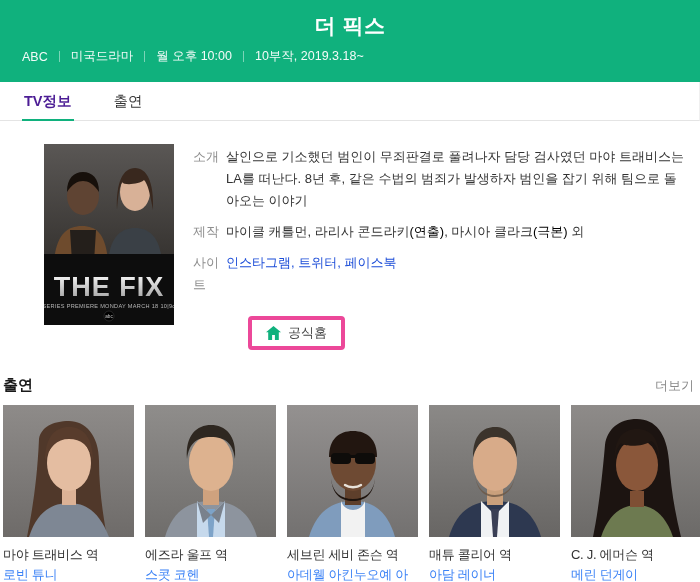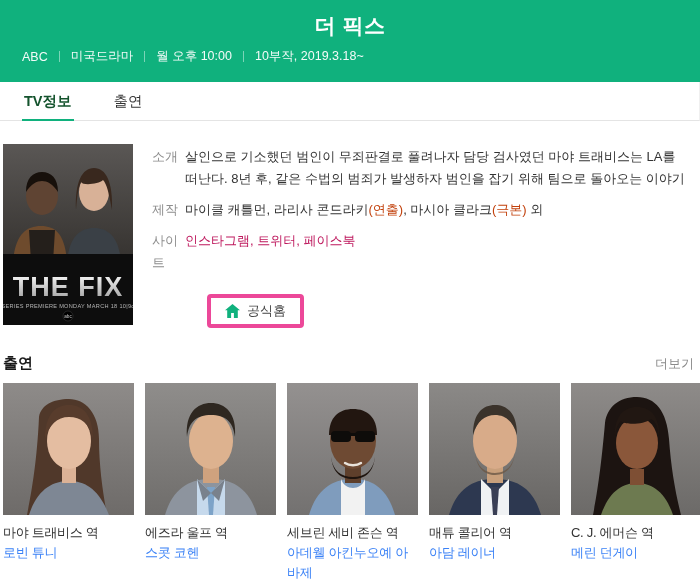--- a/index.html
+++ b/index.html
@@ -28,35 +28,35 @@
   
   .tabs {
     height:39px; background:#fff;
     border-bottom:1px solid #e4e4e4; border-right:1px solid #f0f0f0;
     display:flex; align-items:stretch; padding-left:22px;
   }
   .tab {
     font-size:14.5px; color:#333; display:flex; align-items:center;
     margin-right:38px; cursor:pointer; position:relative; padding:0 2px;
   }
-  .tab.active { font-weight:bold; color:#14532d; }
+  .tab.active { font-weight:bold; color:#4c1d95; }
   .tab.active::after {
     content:""; position:absolute; left:0; right:0; bottom:-1px; height:2px; background:#10b17d;
   }
 
   
   .info-wrap { display:flex; padding:23px 15px 0 3px; }
-  .poster { width:130px; height:181px; flex:none; cursor:pointer; }
+  .poster { width:130px; height:181px; flex:none; cursor:pointer;margin-left:41px; }
   .poster svg { display:block; }
   .info { flex:1; margin-left:19px; padding-top:2px; }
   .row { display:flex; font-size:13px; line-height:22px; margin-bottom:9px; }
   .row .lbl { width:33px; flex:none; color:#8e8e8e; }
   .row .val { flex:1; color:#333; }
-  .muted { color:#c2410c; }
-  .lnk { color:#be185d; text-decoration:none; cursor:pointer; }
+  .muted { color:#000000; }
+  .lnk { color:#1d4ed8; text-decoration:none; cursor:pointer; }
   .official-btn {
     margin:11px 0 0 55px; display:inline-flex; align-items:center;
     height:34px; padding:0 14px; background:#fff; border:4px solid #ec4899;
     border-radius:4px; font-size:13px; color:#444; cursor:pointer;
     font-family:inherit;
   }
   .official-btn svg { margin-right:7px; }
 
   
   .cast { padding:0 3px 0 3px; margin-top:26px; }

